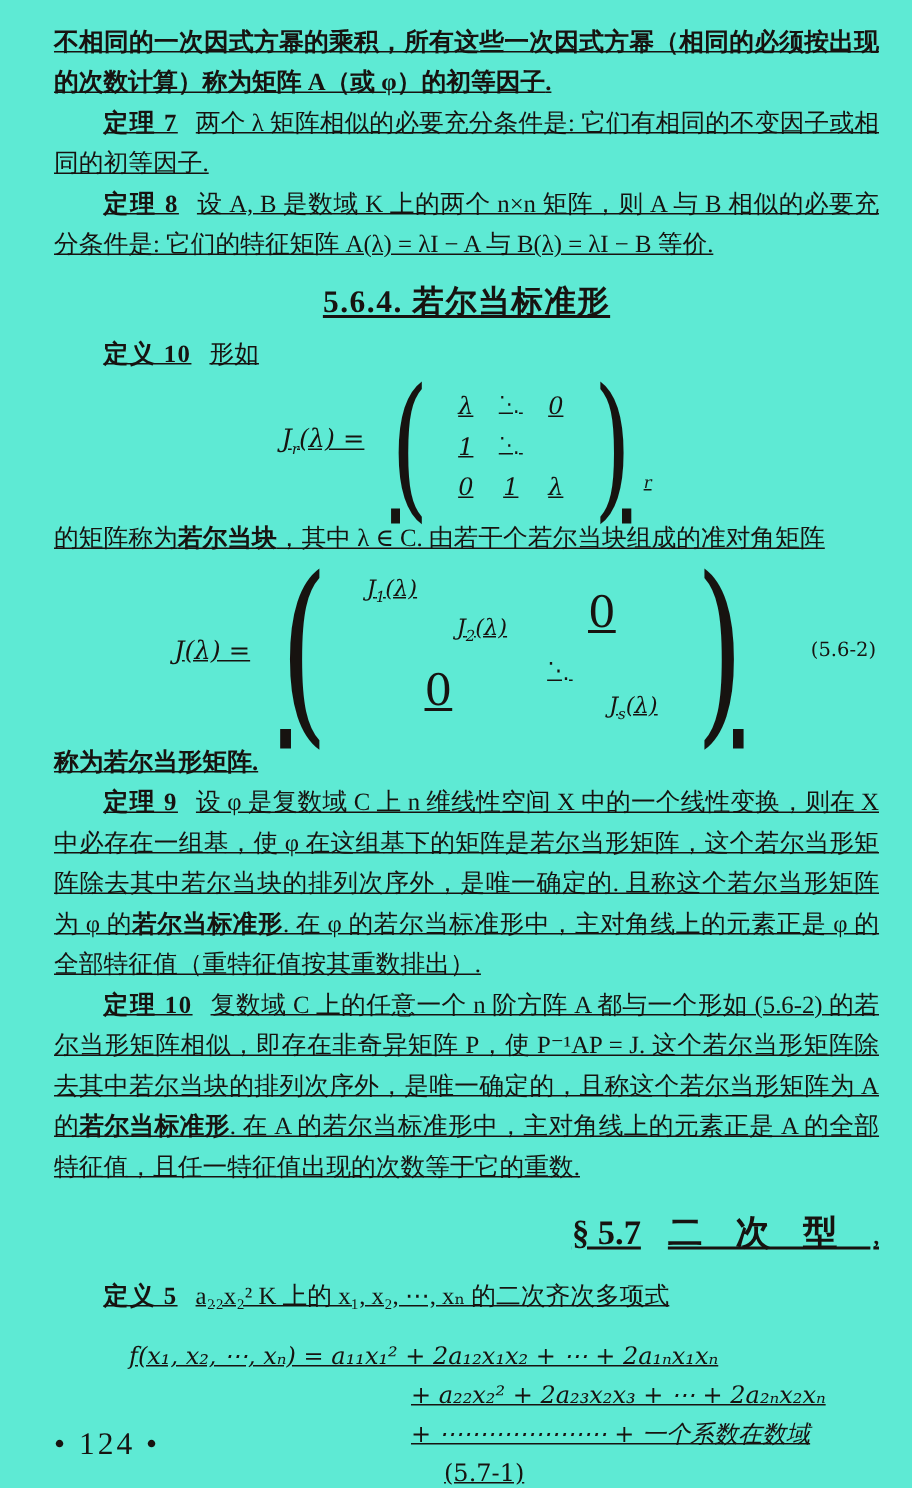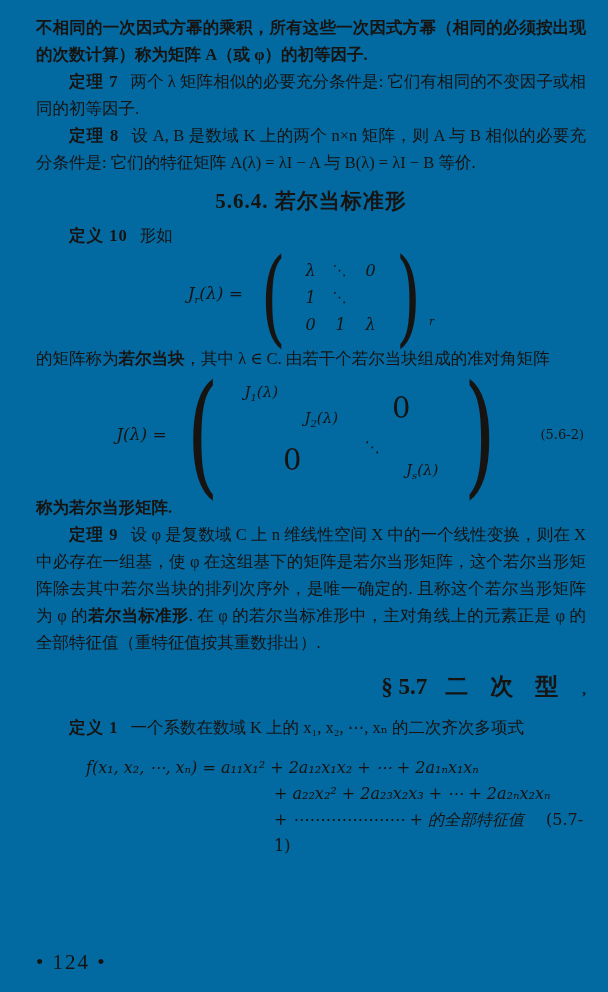--- a/index.html
+++ b/index.html
@@ -3,25 +3,26 @@
 <meta charset="utf-8">
 <style>
   html,body{margin:0;padding:0;}
   body{background:#e8e6e0;}
   .page{
     position:relative;
     width:608px;height:992px;
     margin:0 auto;
     box-sizing:border-box;
     padding:14px 22px 0 36px;
-    background:#0369a1;
+    background:#5eead4;
     color:#171310;
     font-family:"Liberation Serif","DejaVu Serif",serif;
     font-size:16.5px;line-height:27px;
     overflow:hidden;
+    text-decoration:underline;
   }
   p.body{margin:0;text-align:justify;}
   .indent{text-indent:2em;}
   .allbold{font-weight:700;}
   .p-label{font-weight:700;margin-right:12px;letter-spacing:1px;}
   b.term{font-weight:700;}
   
   h2.sec564{font-size:21px;font-weight:700;margin:12px 0 8px;line-height:26px;letter-spacing:1px;text-align:center;}
   h1.sec57{font-size:23px;font-weight:700;text-align:right;margin:16px 0 10px;line-height:30px;}
   h1.sec57 .sp-title{letter-spacing:22px;margin-left:18px;}
@@ -119,31 +120,34 @@
   </div>
 
   <p class="body allbold">
     <span>称为</span><b class="term">若尔当形矩阵</b><span>.</span>
   </p>
 
   <p class="body indent">
     <span class="p-label">定理 9</span><span>设 φ 是复数域 C 上 n 维线性空间 X 中的一个线性变换，则在 X 中必存在一组基，使 φ 在这组基下的矩阵是若尔当形矩阵，这个若尔当形矩阵除去其中若尔当块的排列次序外，是唯一确定的. 且称这个若尔当形矩阵为 φ 的</span><b class="term">若尔当标准形</b><span>. 在 φ 的若尔当标准形中，主对角线上的元素正是 φ 的全部特征值（重特征值按其重数排出）.</span>
   </p>
 
+  <p class="body indent">
+    <span class="p-label">定理 10</span><span>复数域 C 上的任意一个 n 阶方阵 A 都与一个形如 (5.6-2) 的若尔当形矩阵相似，即存在非奇异矩阵 P，使 P⁻¹AP = J. 这个若尔当形矩阵除去其中若尔当块的排列次序外，是唯一确定的，且称这个若尔当形矩阵为 A 的</span><b class="term">若尔当标准形</b><span>. 在 A 的若尔当标准形中，主对角线上的元素正是 A 的全部特征值，且任一特征值出现的次数等于它的重数.</span>
+  </p>
 
   <h1 class="sec57">
     <span>§ 5.7</span><span class="sp-title">二次型</span><span class="stray-mark">,</span>
   </h1>
 
 
   <p class="body indent">
-    <span class="p-label">定义 1</span><span>一个系数在数域 K 上的 x₁, x₂, ⋯, xₙ 的二次齐次多项式</span>
+    <span class="p-label">定义 5</span><span>a₂₂x₂² K 上的 x₁, x₂, ⋯, xₙ 的二次齐次多项式</span>
   </p>
 
   <div class="formula">
     <div class="f-line1">f(x₁, x₂, ⋯, xₙ) = a₁₁x₁² + 2a₁₂x₁x₂ + ⋯ + 2a₁ₙx₁xₙ</div>
     <div class="f-cont">+ a₂₂x₂² + 2a₂₃x₂x₃ + ⋯ + 2a₂ₙx₂xₙ</div>
-    <div class="f-cont"><span>+ ⋯⋯⋯⋯⋯⋯⋯ + 的全部特征值</span><span class="f-eqno">(5.7-1)</span></div>
+    <div class="f-cont"><span>+ ⋯⋯⋯⋯⋯⋯⋯ + 一个系数在数域</span><span class="f-eqno">(5.7-1)</span></div>
   </div>
 
   <div class="footer">• 124 •</div>
 
 </div>
 
 </body></html>

